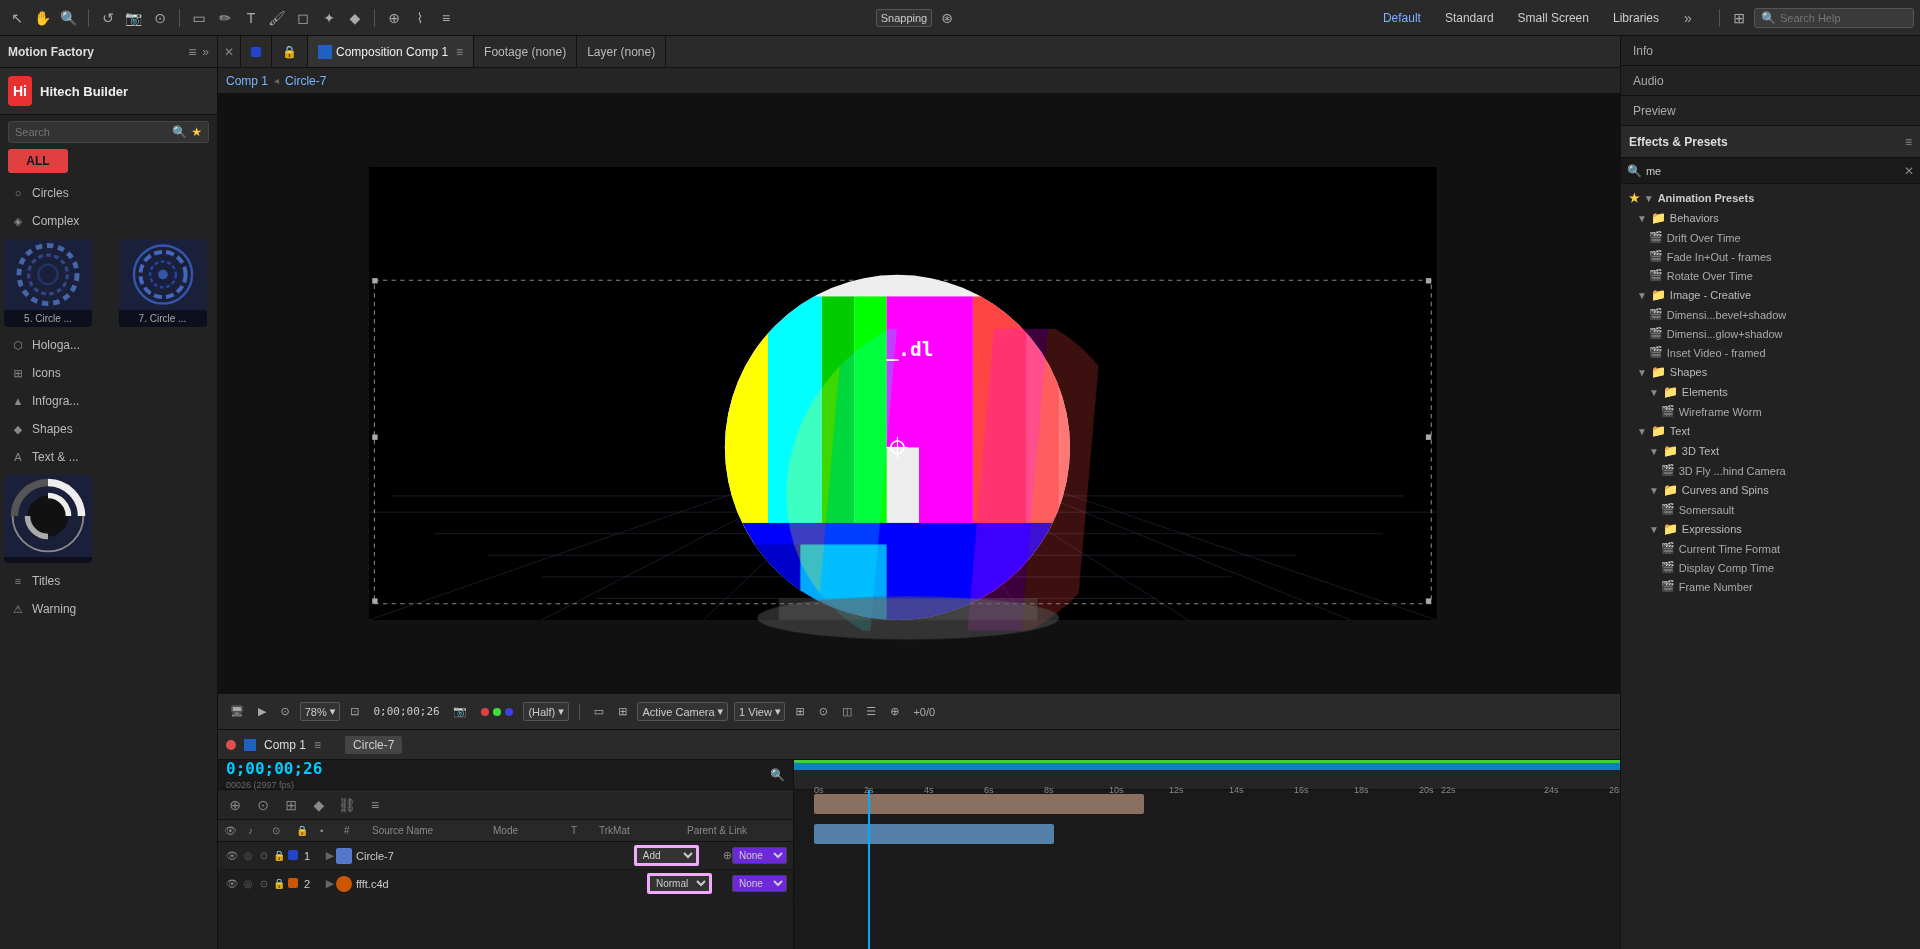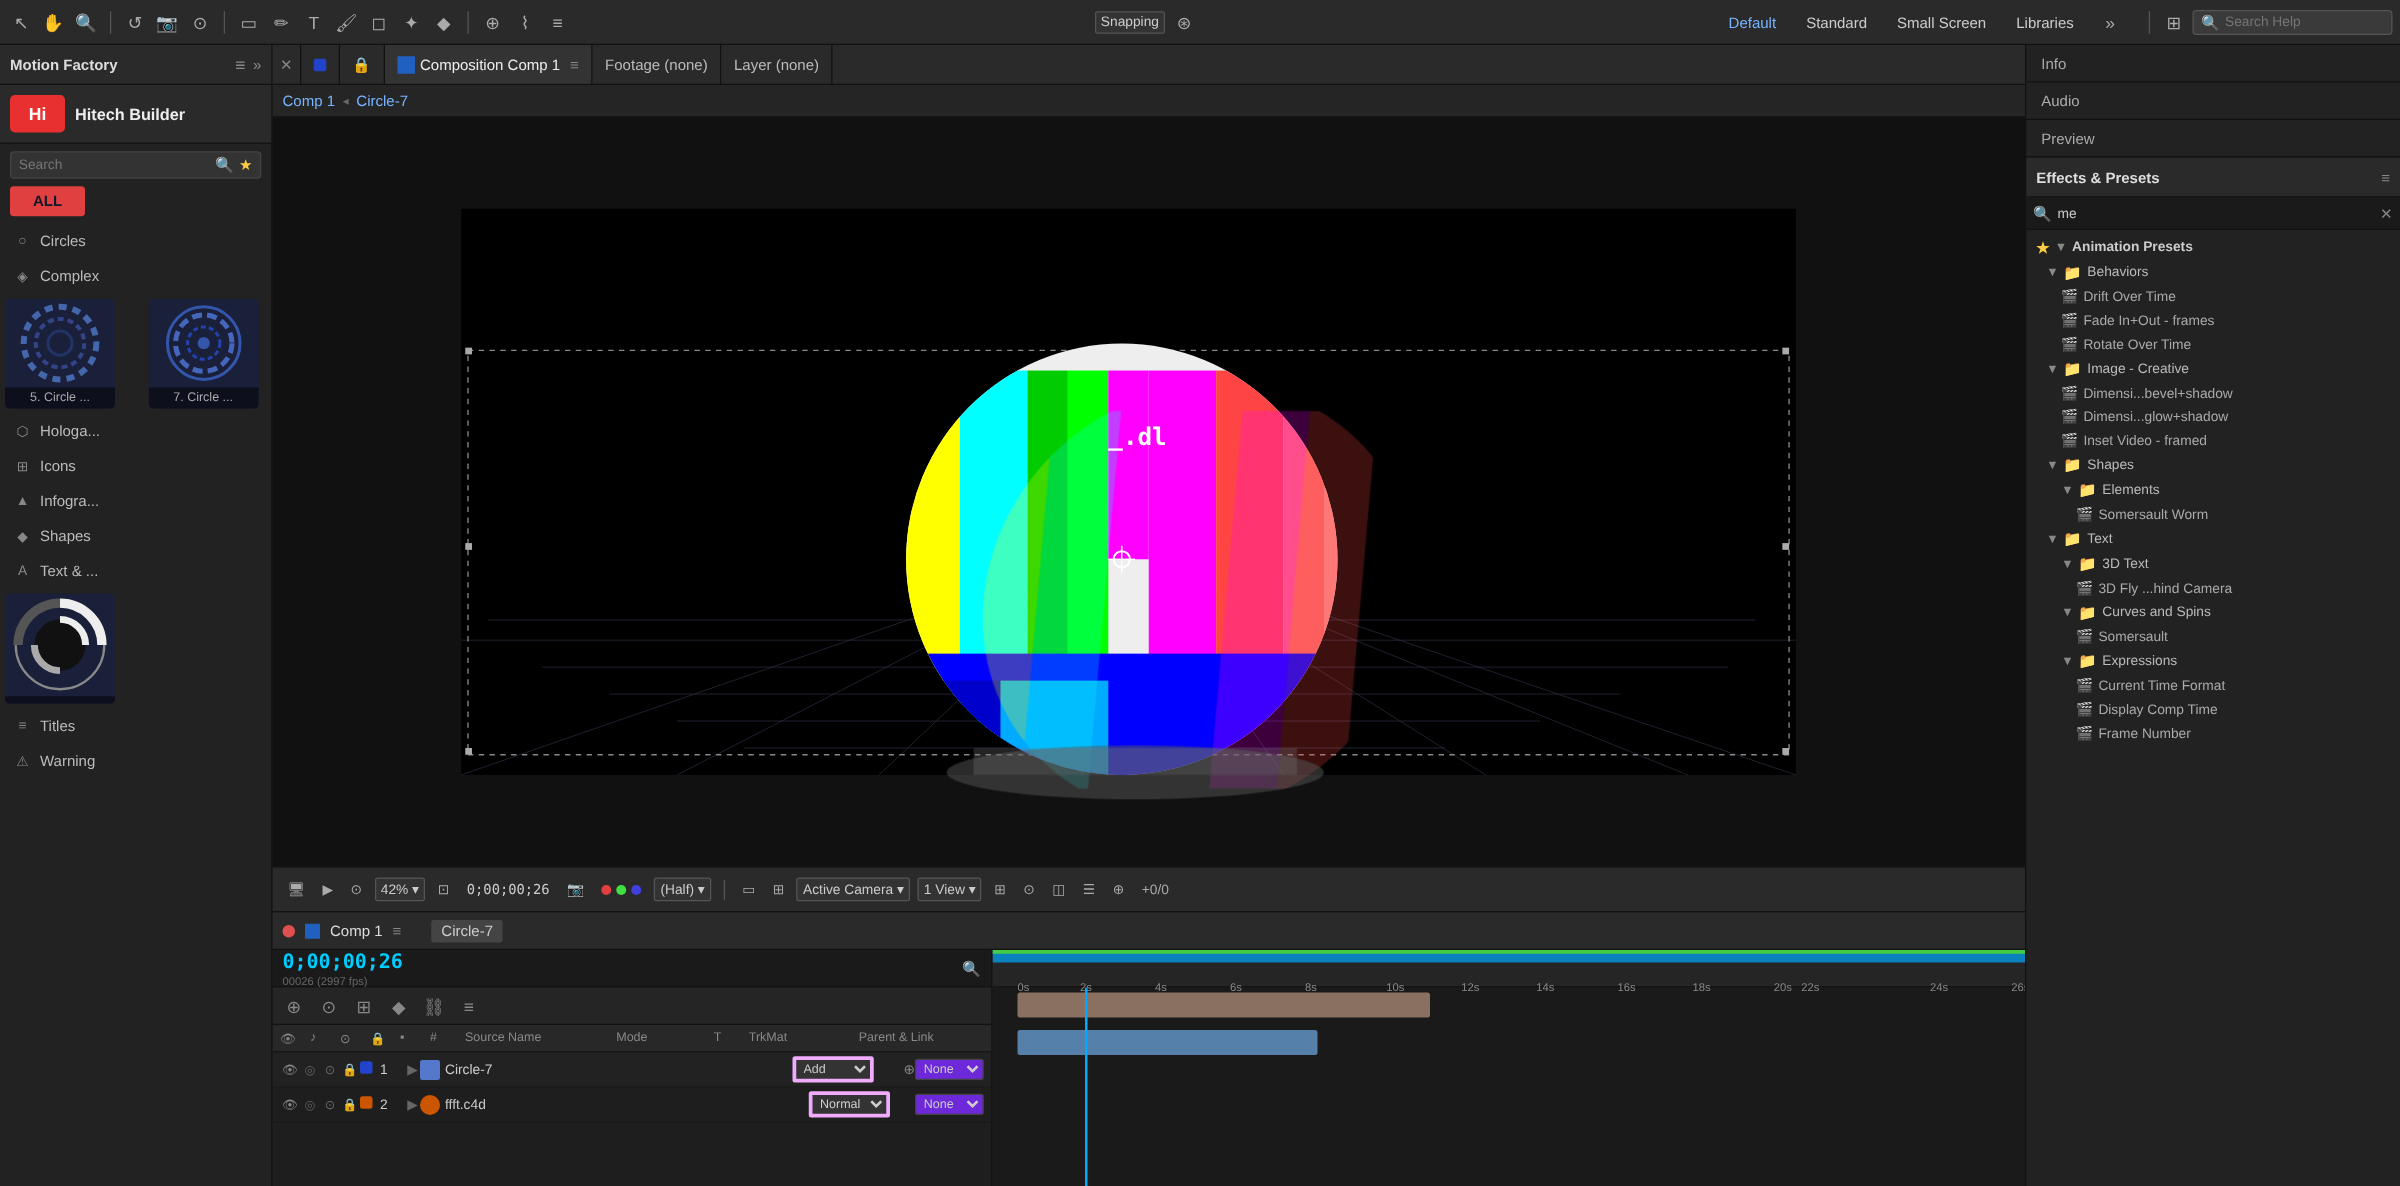--- a/index.html
+++ b/index.html
@@ -113,21 +113,21 @@
     }
     .plugin-header {
       background: #2a2a2a;
       padding: 8px;
       display: flex;
       align-items: center;
       gap: 8px;
       border-bottom: 1px solid #111;
     }
     .plugin-logo {
-      width: 44px;
+      width: 24px;
       height: 30px;
       background: #e83030;
       border-radius: 4px;
       display: flex;
       align-items: center;
       justify-content: center;
       color: white;
       font-size: 14px;
       font-weight: bold;
     }
@@ -934,21 +934,21 @@
         <line x1="620" y1="260" x2="640" y2="260" stroke="white" stroke-width="1"></line>
         <line x1="630" y1="250" x2="630" y2="270" stroke="white" stroke-width="1"></line>
       </svg>
     </div>
 
     <div class="comp-controls">
       <div class="ctrl-btn">🖥</div>
       <div class="ctrl-btn">▶</div>
       <div class="ctrl-btn">⊙</div>
       <div class="ctrl-dropdown">
-        <span>42%</span>
+        <span>78%</span>
         <span>▾</span>
       </div>
       <div class="ctrl-btn">⊡</div>
       <div class="ctrl-btn" style="font-family:monospace;color:#ccc;">
         <span>0;00;00;26</span>
       </div>
       <div class="ctrl-btn">📷</div>
       <div class="ctrl-btn">
         <span style="width:8px;height:8px;background:#e04040;border-radius:50%;display:inline-block;"></span>
         <span style="width:8px;height:8px;background:#40e040;border-radius:50%;display:inline-block;margin-left:2px;"></span>
@@ -1186,21 +1186,21 @@
             <span class="tree-icon-folder">📁</span>
             <span>Shapes</span>
           </div>
           <div class="tree-folder" style="padding-left:28px;">
             <span class="chevron-down">▼</span>
             <span class="tree-icon-folder">📁</span>
             <span>Elements</span>
           </div>
           <div class="tree-item" style="padding-left:40px;">
             <span class="tree-icon-preset">🎬</span>
-            <span>Somersault Worm</span>
+            <span>Wireframe Worm</span>
           </div>
 
           <div class="tree-folder">
             <span class="chevron-down">▼</span>
             <span class="tree-icon-folder">📁</span>
             <span>Text</span>
           </div>
           <div class="tree-folder" style="padding-left:28px;">
             <span class="chevron-down">▼</span>
             <span class="tree-icon-folder">📁</span>

